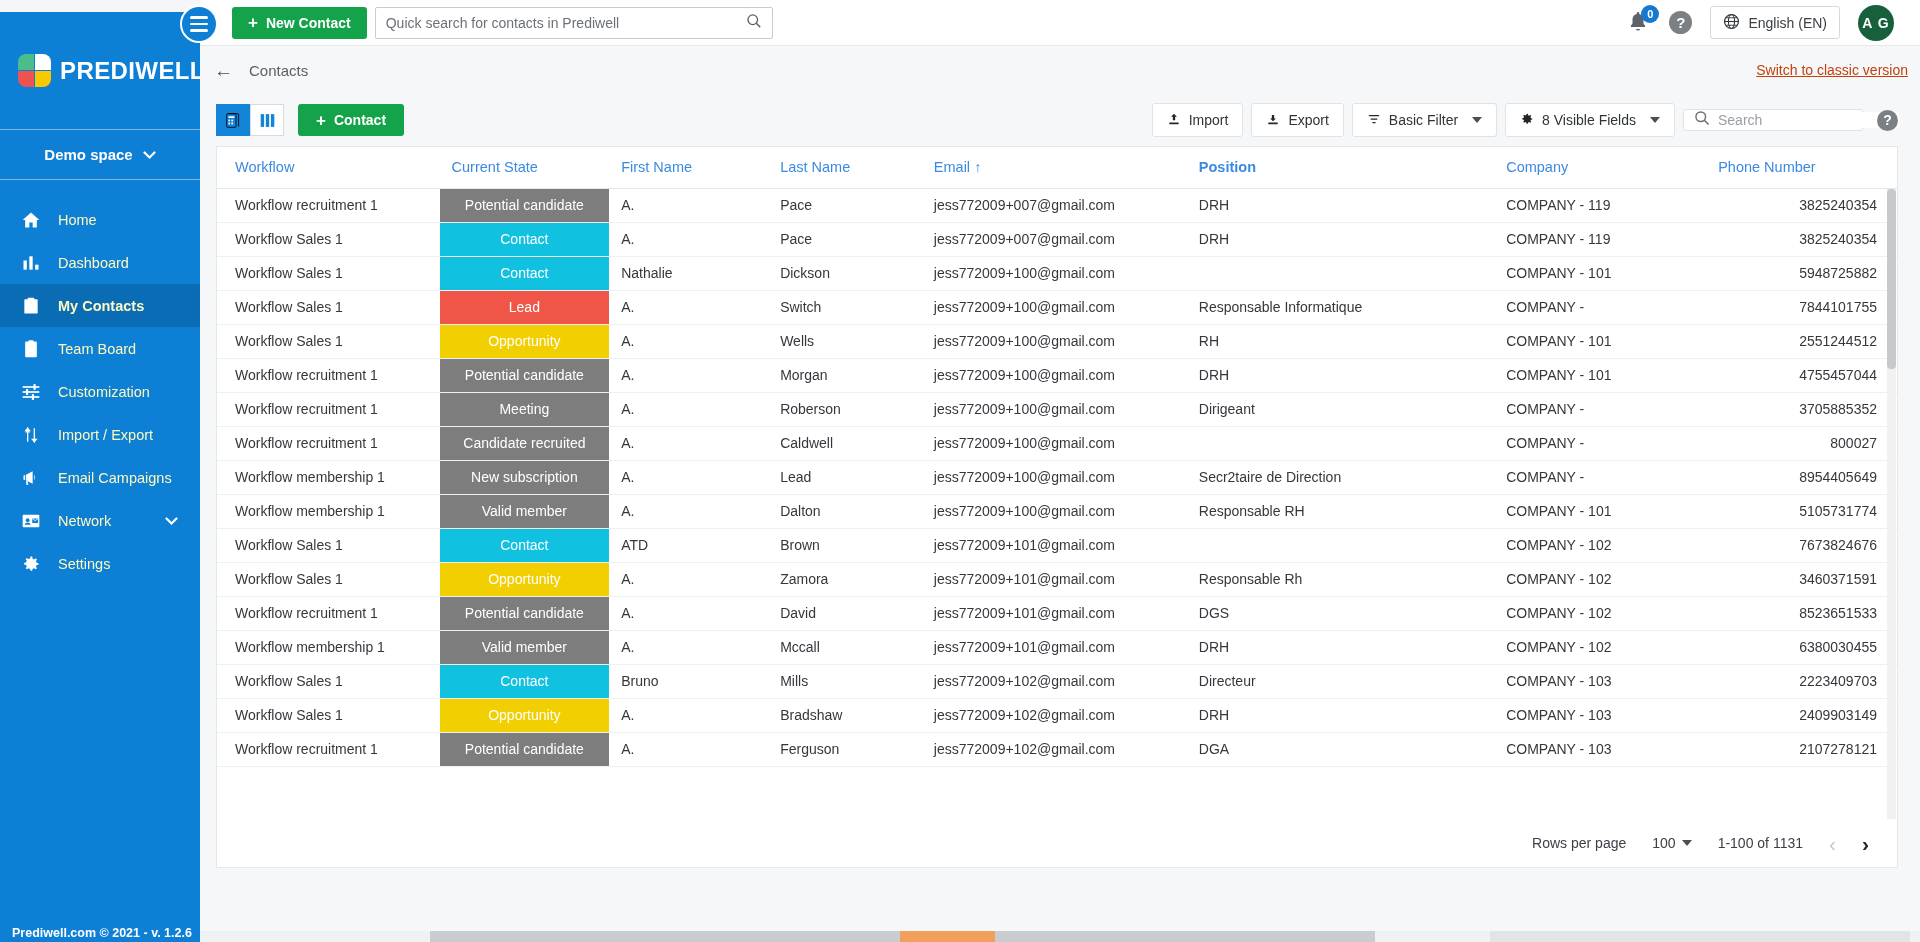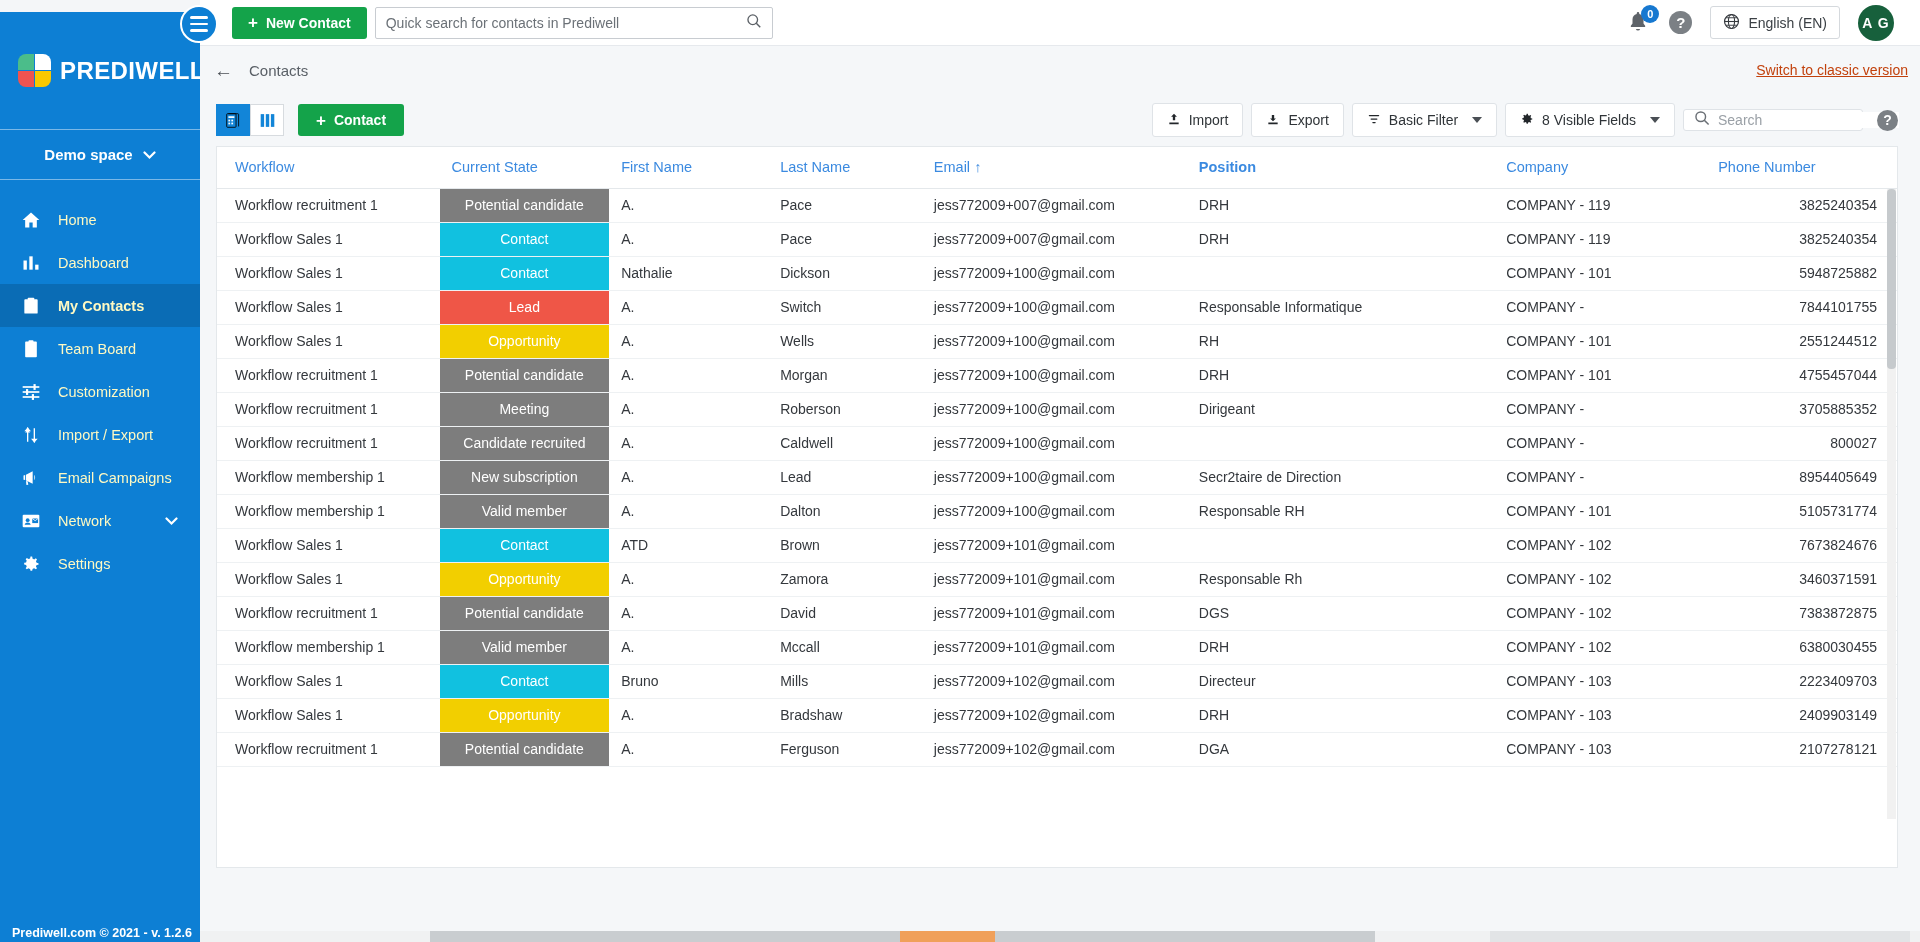--- a/index.html
+++ b/index.html
@@ -710,21 +710,21 @@
             <tr>
               <td class="c-workflow">Workflow recruitment 1</td>
               <td class="c-state">
                 <span class="chip gray">Potential candidate</span>
               </td>
               <td class="c-first">A.</td>
               <td class="c-last">David</td>
               <td class="c-email">jess772009+101@gmail.com</td>
               <td class="c-position">DGS</td>
               <td class="c-company">COMPANY - 102</td>
-              <td class="c-phone">7383872875</td>
+              <td class="c-phone">8523651533</td>
             </tr>
             <tr>
               <td class="c-workflow">Workflow membership 1</td>
               <td class="c-state">
                 <span class="chip gray">Valid member</span>
               </td>
               <td class="c-first">A.</td>
               <td class="c-last">Mccall</td>
               <td class="c-email">jess772009+101@gmail.com</td>
               <td class="c-position">DRH</td>
@@ -767,20 +767,30 @@
               <td class="c-company">COMPANY - 103</td>
               <td class="c-phone">2107278121</td>
             </tr>
           </tbody>
       </table>
 
       <div id="vscroll">
         <div class="thumb"></div>
       </div>
 
+      <div id="pager">
+        <span>Rows per page</span>
+        <span class="rpp-val">
+          <span>100</span>
+          <span class="rpp-caret"></span>
+        </span>
+        <span>1-100 of 1131</span>
+        <span class="pg-arrow disabled">‹</span>
+        <span class="pg-arrow enabled">›</span>
+      </div>
     </section>
   </main>
 
   <div id="hscroll">
     <div class="track"></div>
     <div class="seg1"></div>
     <div class="seg2"></div>
     <div class="seg3"></div>
     <div class="seg4"></div>
   </div>

